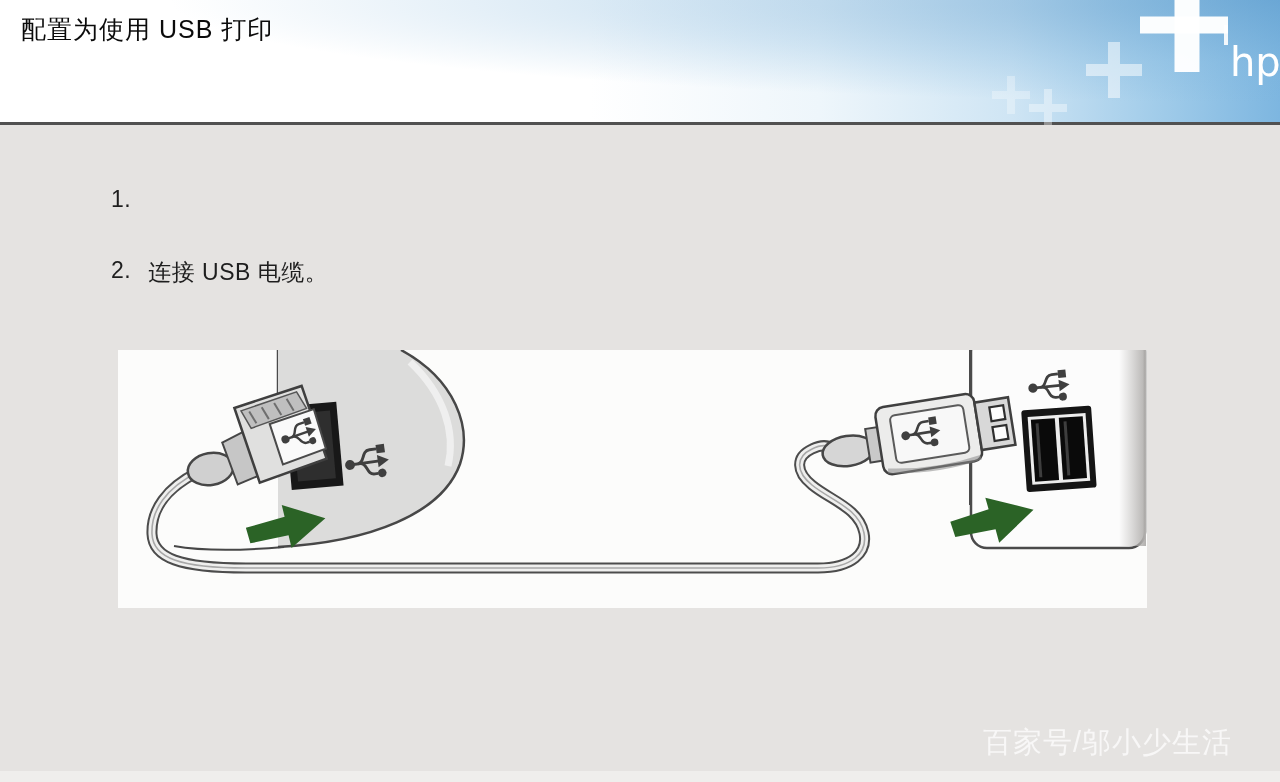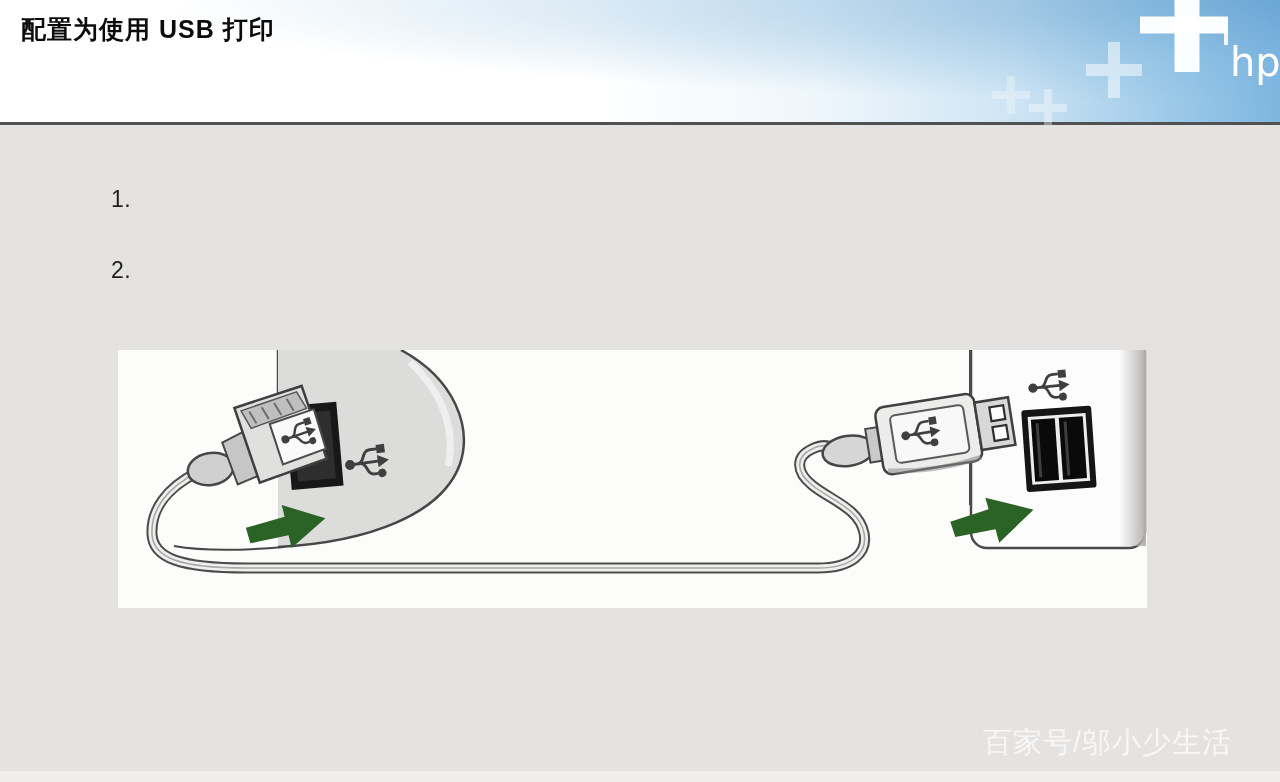--- a/index.html
+++ b/index.html
@@ -18,21 +18,21 @@
   .header {
     position: absolute; left: 0; top: 0;
     width: 1280px; height: 122px;
     background:
       radial-gradient(140% 135% at 100% 0%, rgba(88,152,202,0.50) 0%, rgba(122,178,219,0.28) 38%, rgba(255,255,255,0) 62%),
       linear-gradient(to right, #ffffff 0%, #ffffff 46%, #eef6fb 64%, #cfe5f4 79%, #a3cdea 90%, #7db6e0 100%);
     border-bottom: 3px solid #515151;
   }
   .page-title {
     position: absolute; left: 21px; top: 13px;
-    font-size: 25px; font-weight: 700; color: #0b0b0b;
+    font-size: 25px; font-weight: 400; color: #0b0b0b;
     letter-spacing: 1px;
     white-space: nowrap;
   }
   .logo-svg { position: absolute; right: 0; top: 0; }
   .brand-text {
     font-family: "DejaVu Sans", "Liberation Sans", sans-serif;
     font-size: 40px; fill: #ffffff;
   }
   
   .step {
@@ -89,20 +89,21 @@
       </g>
       <text class="brand-text" x="290" y="76">hp</text>
     </svg>
   </div>
 
   <div class="step step-1">
     <span>1.</span>
   </div>
   <div class="step step-2">
     <span>2.</span>
+    <span>连接 USB 电缆。</span>
   </div>
 
   <div class="illustration">
     <svg width="1029" height="258" viewBox="0 0 1029 258">
       <defs>
 
         <g id="trident" stroke="#3f3f3f" stroke-width="2.6" fill="none">
           <circle cx="5" cy="16" r="4.4" fill="#3f3f3f" stroke="none"></circle>
           <path d="M5,16 H33"></path>
           <path d="M40,16 l-10,-5.5 v11 z" fill="#3f3f3f" stroke="none"></path>

